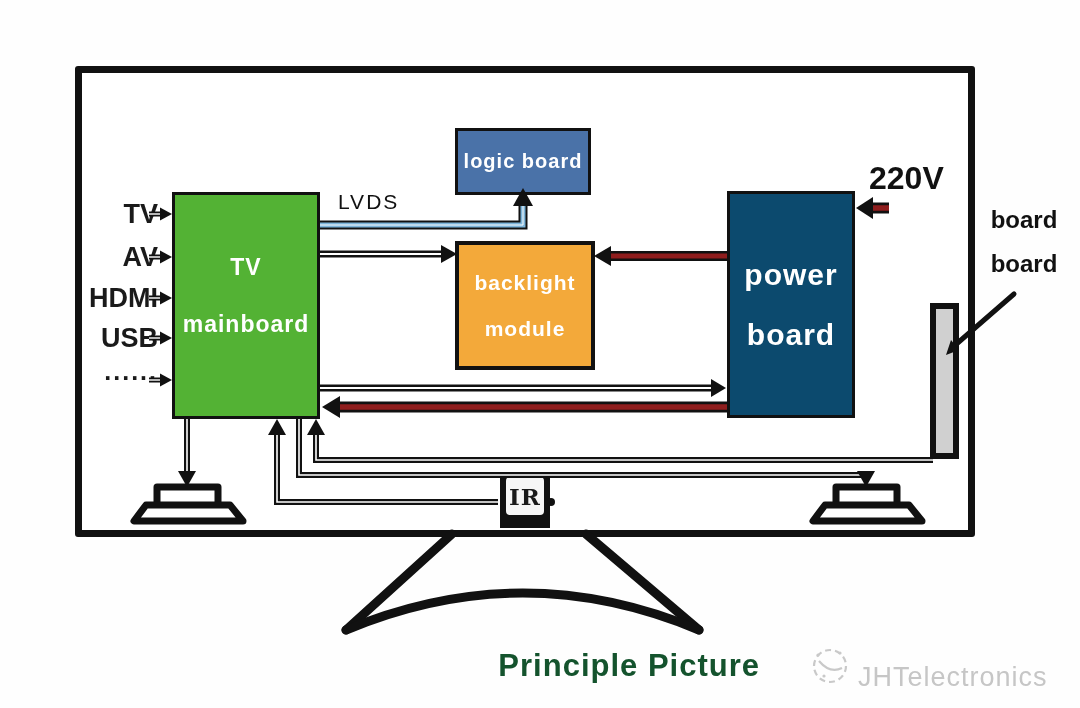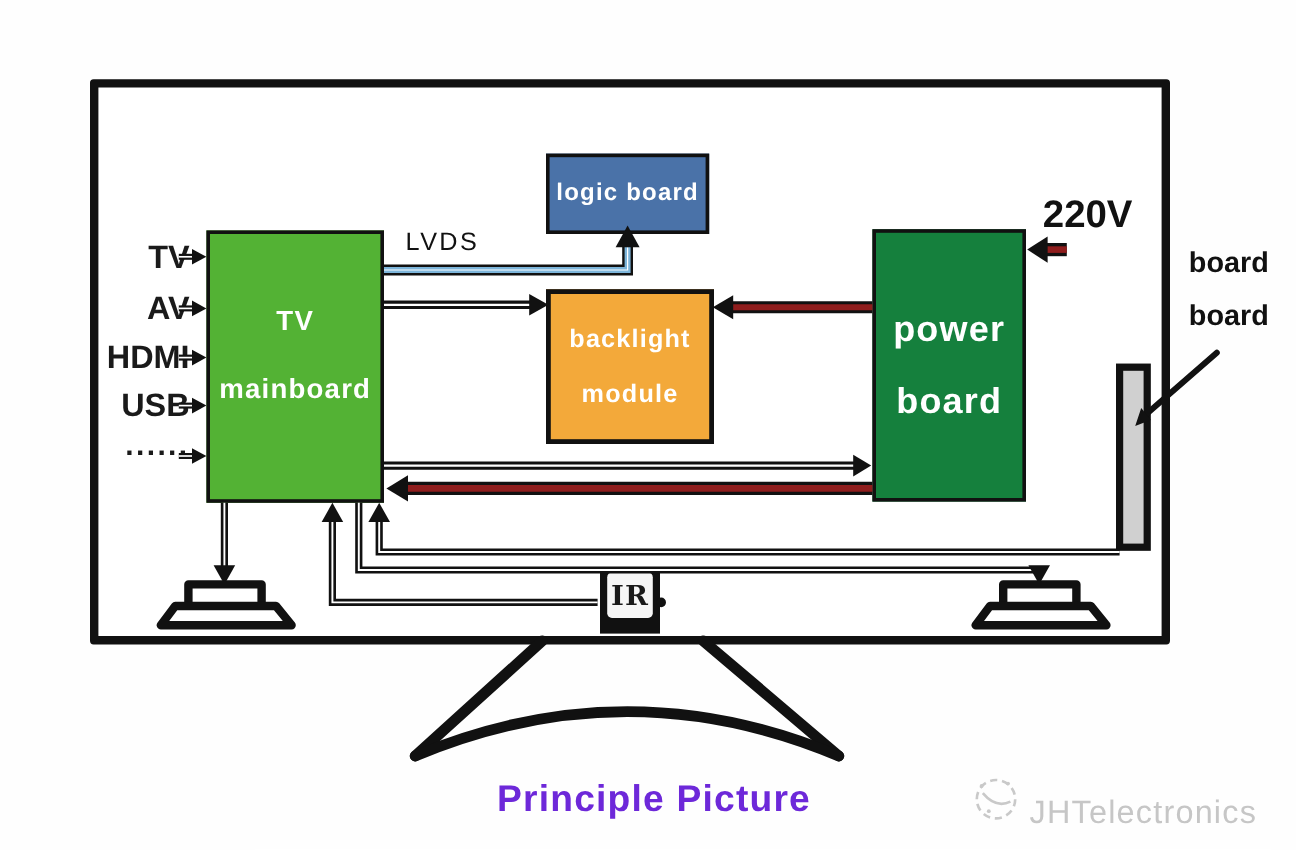--- a/index.html
+++ b/index.html
@@ -47,22 +47,22 @@
   
   .lvds-label{position:absolute;left:338px;top:190px;font-size:21px;letter-spacing:2px;font-weight:400;}
   .voltage-label{position:absolute;left:869px;top:160px;font-size:32px;font-weight:600;}
   .buttonboard-label{
     position:absolute;left:978px;top:208px;width:92px;text-align:center;
     font-size:24px;font-weight:700;line-height:1;
   }
   .buttonboard-label .w2{display:block;margin-top:20px;}
   
   .diagram-title{
-    position:absolute;left:330px;top:648px;width:430px;text-align:center;
-    font-size:31px;font-weight:700;letter-spacing:1px;color:#6d28d9;
+    position:absolute;left:330px;top:648px;width:430px;text-align:right;
+    font-size:31px;font-weight:700;letter-spacing:1px;color:#14532d;
   }
   .watermark-text{
     position:absolute;left:858px;top:650px;font-size:27px;font-weight:500;
     color:#c6c6c6;letter-spacing:1px;margin-top:12px;
   }
   svg.wires{position:absolute;left:0;top:0;pointer-events:none;}
 </style>
 </head>
 <body>
 
@@ -79,21 +79,21 @@
 
   <div class="board board-logic" style="background-color: rgb(74, 114, 168);">
     <span>logic board</span>
   </div>
 
   <div class="board board-backlight" style="background-color: rgb(243, 169, 58);">
     <span>backlight</span>
     <span>module</span>
   </div>
 
-  <div class="board board-power" style="background-color: #15803d;">
+  <div class="board board-power" style="background-color: #0c4a6e;">
     <span>power</span>
     <span>board</span>
   </div>
 
   <div class="button-bar" style="background-color: rgb(208, 208, 208);"></div>
 
   <div class="ir-box">
     <div class="ir-inner">IR</div>
   </div>
 

